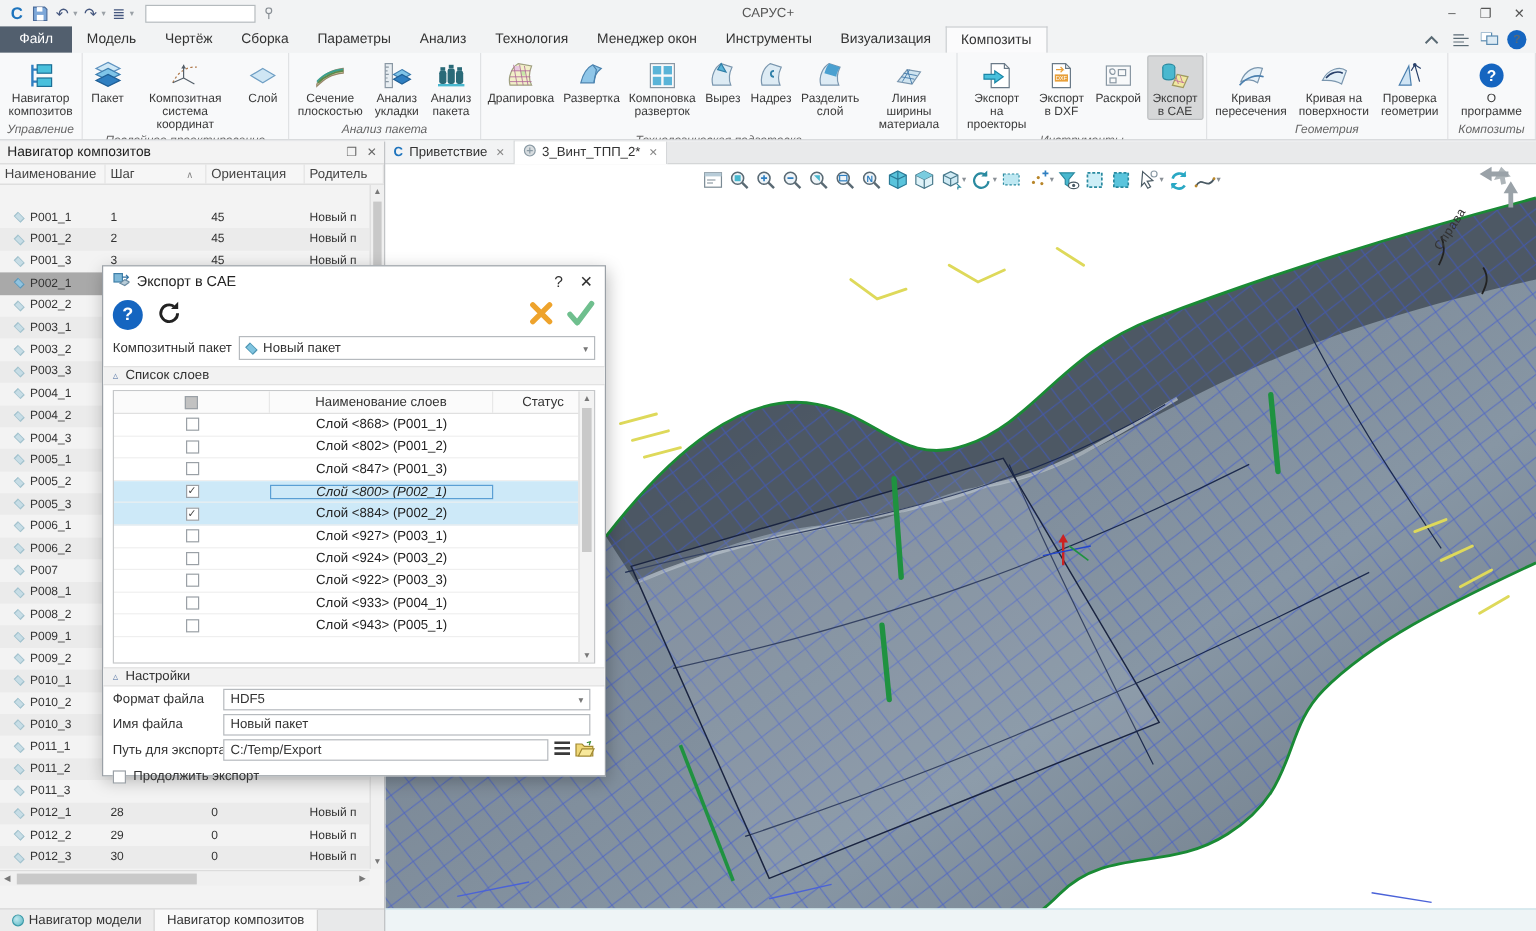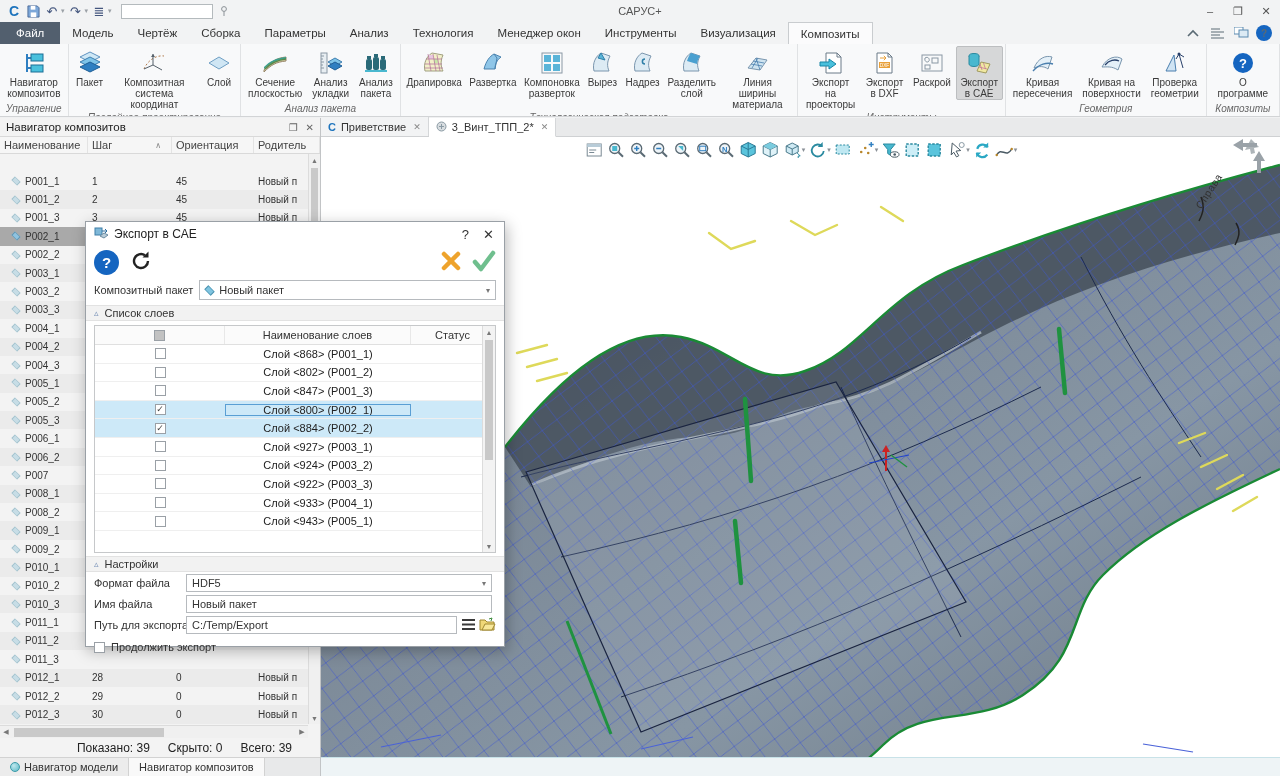--- a/index.html
+++ b/index.html
@@ -96,21 +96,21 @@
   .dlg-section { height:16px; background:#f2f2f2; border-top:1px solid #e2e2e2; border-bottom:1px solid #e2e2e2; display:flex; align-items:center; gap:6px; padding:0 8px; color:#333; margin-top:3px; }
   .tri { color:#7a93b8; font-size:9px; }
   .dlg-table { position:relative; margin:4px 8px 0 8px; border:1px solid #c6c8ca; height:228px; overflow:hidden; }
   .dlt-header { height:19px; display:grid; grid-template-columns:130px 186px 1fr; background:#fbfbfb; border-bottom:1px solid #e0e0e0; font-size:11px; color:#333; }
   .dlt-header .hc { display:flex; align-items:center; justify-content:center; border-right:1px solid #e8e8e8; }
   .dlt-rows { position:absolute; left:0; right:13px; top:19px; bottom:0; }
   .dltrow { height:18.6px; display:grid; grid-template-columns:130px 186px 1fr; align-items:center; border-bottom:1px solid #efefef; }
   .dltrow.checkedrow { background:#cde9f8; }
   .dltrow .c1 { display:flex; justify-content:center; }
   .dltrow .c2 { text-align:center; font-size:11px; color:#222; }
-  .dltrow .c2.focused { outline:1px solid #5a9fd4; outline-offset:-1px; }
+  .dltrow .c2.focused { outline:1px solid #5a9fd4; outline-offset:-1px;font-style:italic; }
   .cb { width:11px; height:11px; border:1px solid #9aa0a6; background:#fff; display:flex; align-items:center; justify-content:center; font-size:9px; color:#444; line-height:1; }
   .cb.gray { background:#c2c2c2; }
   .dlt-vscroll { position:absolute; right:0; top:0; bottom:0; width:13px; background:#f3f3f3; border-left:1px solid #dcdcdc; font-size:7px; color:#777; }
   .dlt-vscroll .arr { height:12px; display:flex; align-items:center; justify-content:center; }
   .dlt-vscroll .thumb { position:absolute; left:2px; right:2px; top:14px; height:120px; background:#c9c9c9; }
   .dlt-vscroll .arr.down { position:absolute; bottom:0; left:0; right:0; }
   .dlg-fields { padding:2px 8px 0 8px; }
   .frow { display:grid; grid-template-columns:88px 1fr auto; align-items:center; margin-bottom:3px; gap:4px; }
   .frow .flabel { font-size:11px; color:#333; white-space:nowrap; }
   .ffield { height:18px; border:1px solid #b6babe; display:flex; align-items:center; padding:0 5px; background:#fff; font-size:11px; }
@@ -769,25 +769,20 @@
       <div class="arr">▲</div>
       <div class="thumb"></div>
       <div class="arr down">▼</div>
     </div>
     <div class="hscroll">
       <span class="arr">◀</span>
       <span class="thumb"></span>
       <span class="sp"></span>
       <span class="arr">▶</span>
     </div>
-    <div class="panel-status">
-      <span><span>Показано:</span> <span>39</span></span>
-      <span><span>Скрыто:</span> <span>0</span></span>
-      <span><span>Всего:</span> <span>39</span></span>
-    </div>
     <div class="panel-tabs" id="panel-bottom-tabs">
         <div class="ptab">
           <span class="globe"></span>
           <span>Навигатор модели</span>
         </div>
         <div class="ptab active">
           <span>Навигатор композитов</span>
         </div>
       </div>
   </div>

